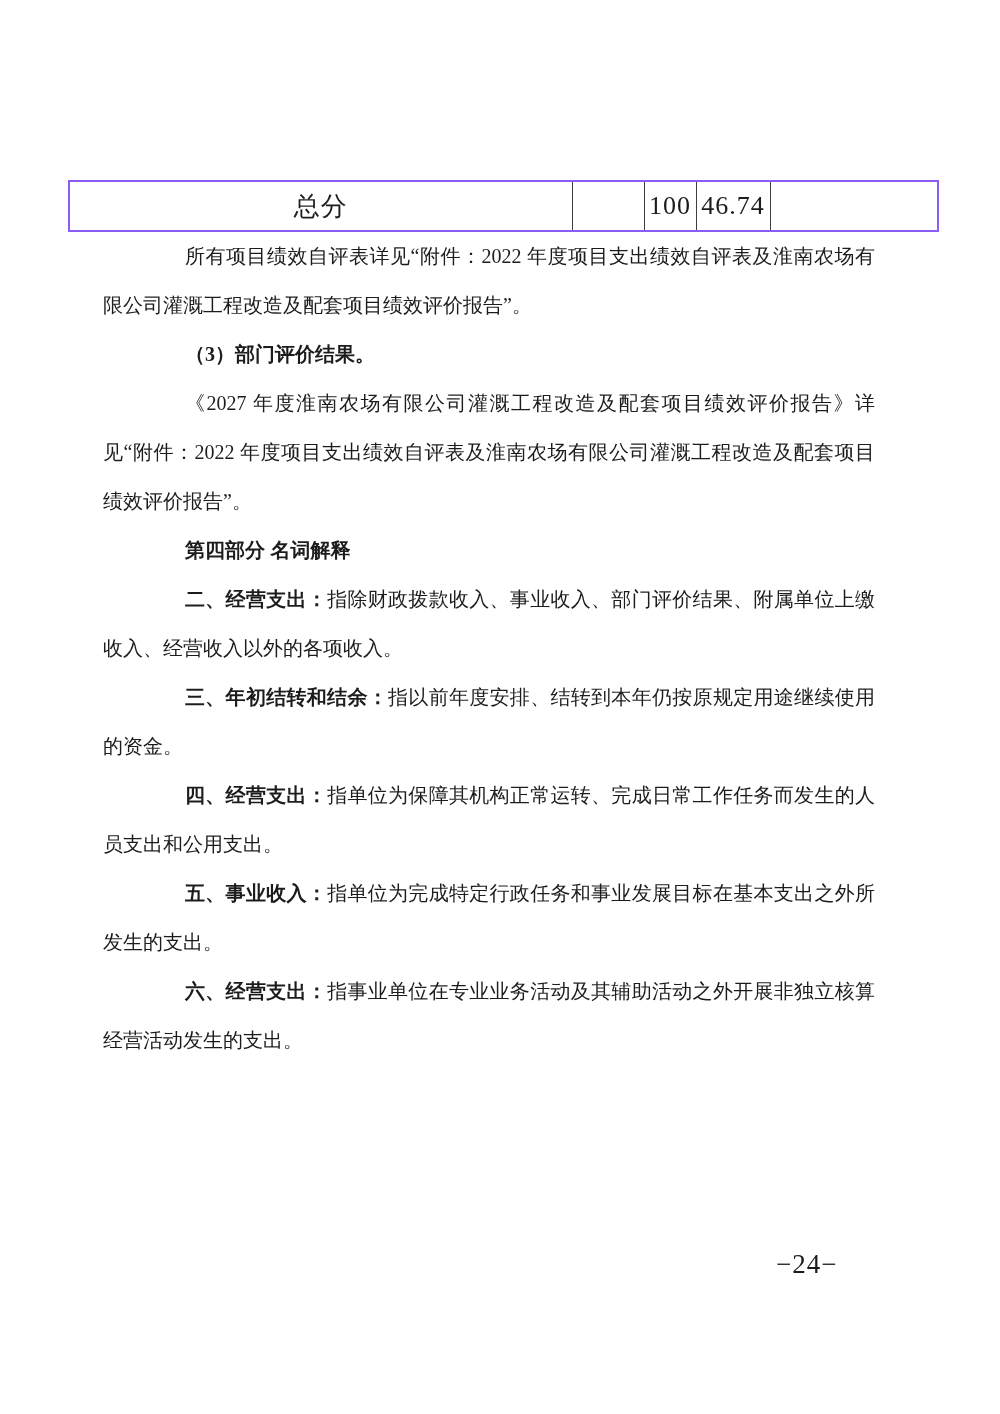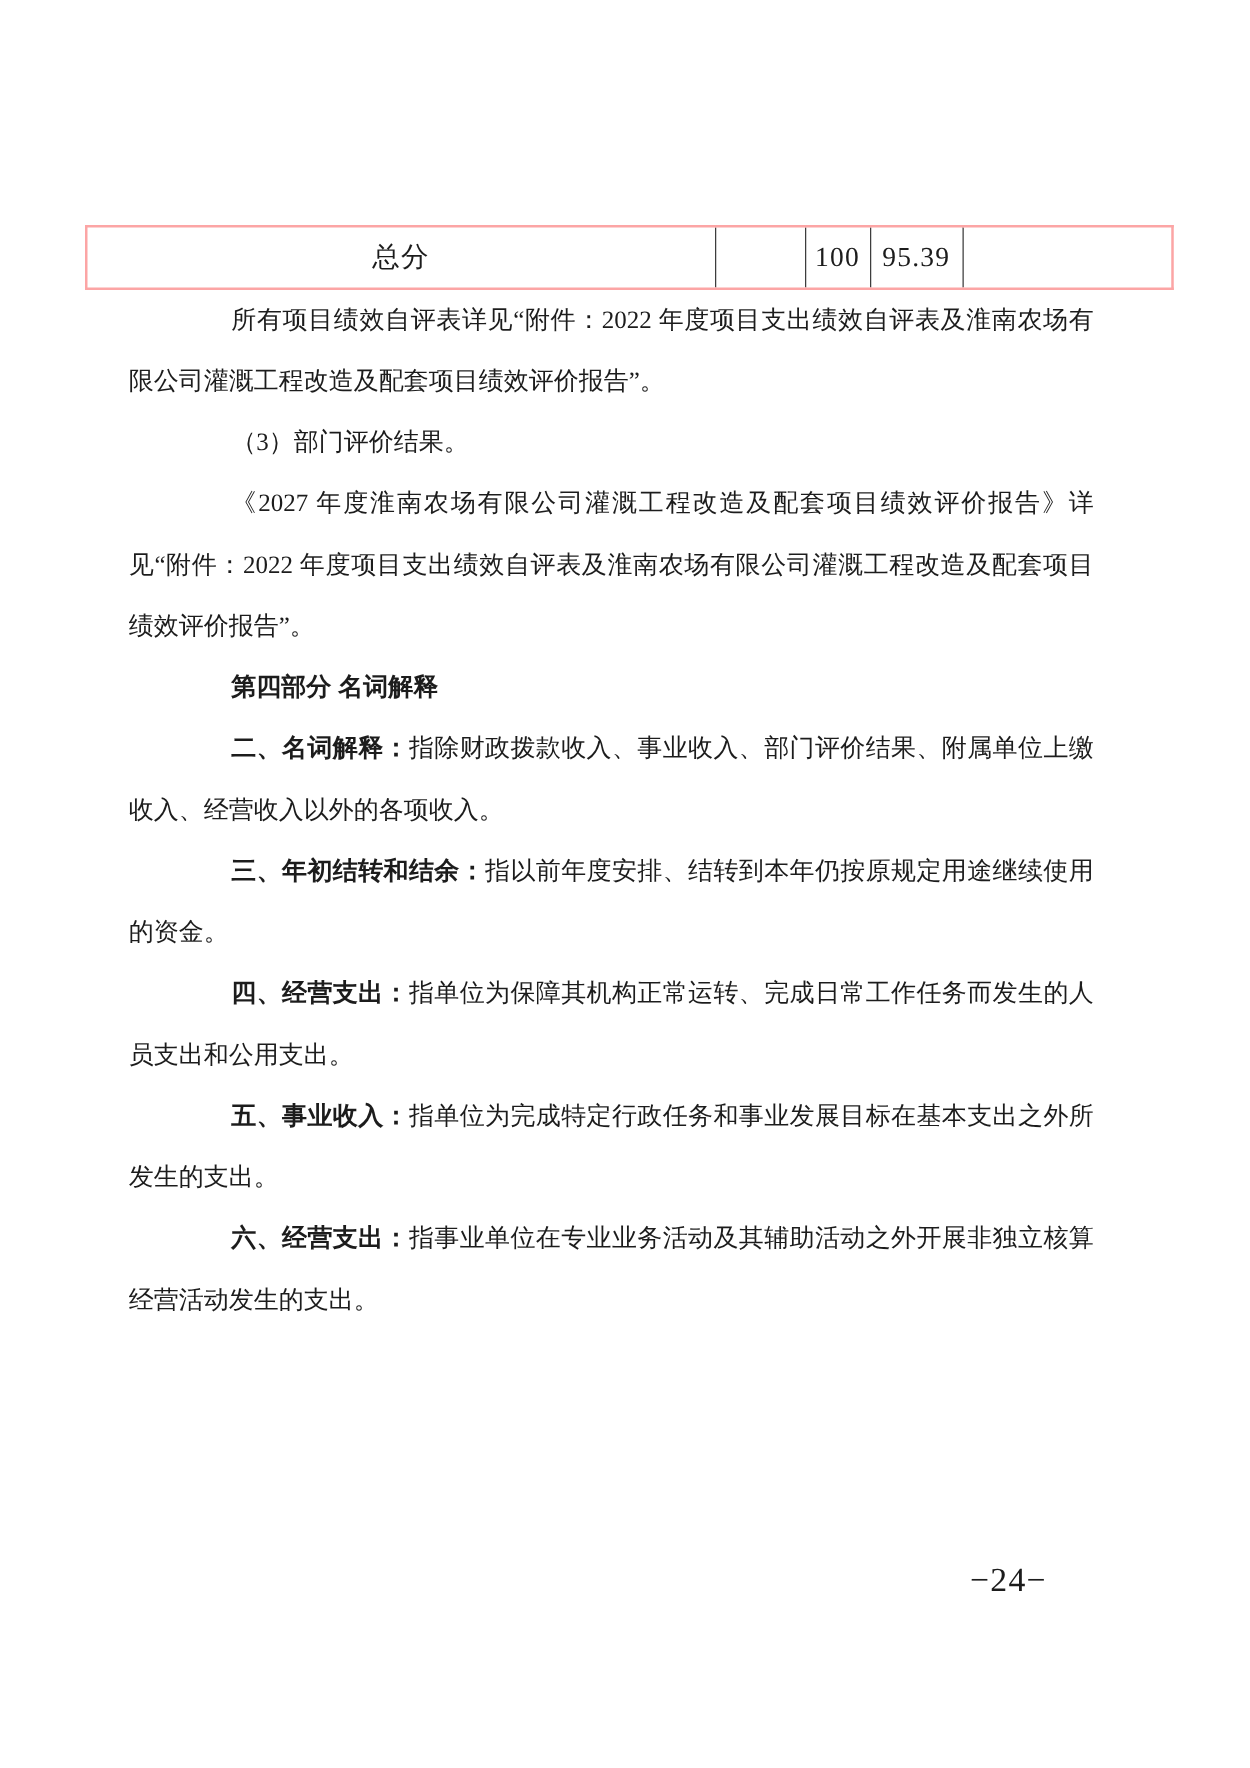--- a/index.html
+++ b/index.html
@@ -17,22 +17,22 @@
   }
   
   .score-table {
     position: absolute;
     left: 68px;
     top: 180px;
     width: 869px;
     height: 52px;
     border-collapse: collapse;
     table-layout: fixed;
-    border: 2px solid #fca5a5;
-    font-size: 22px;
+    border: 2px solid #8b5cf6;
+    font-size: 26px;
   }
   .score-table td {
     border: 1px solid #3d3d3d;
     text-align: center;
     vertical-align: middle;
     padding: 0;
     letter-spacing: 1px;
   }
   
   .content {
@@ -43,21 +43,21 @@
     font-size: 20px;
     line-height: 49px;
     text-align: justify;
     text-justify: inter-character;
   }
   .content p {
     margin: 0;
     text-indent: 82px;
   }
   .heading-bold {
-    font-weight: normal;
+    font-weight: bold;
   }
   .section-title {
     font-family: Liberation Sans, sans-serif;
     font-weight: bold;
   }
   .term-label {
     font-weight: bold;
   }
   
   .page-number {
@@ -80,38 +80,38 @@
       <col style="width:72px">
       <col style="width:52px">
       <col style="width:74px">
       <col style="width:168px">
     </colgroup>
     <tbody>
         <tr>
       <td>总分</td>
       <td></td>
       <td>100</td>
-      <td>95.39</td>
+      <td>46.74</td>
       <td></td>
     </tr>
   </tbody>
     </table>
 
   <div class="content">
 
     <p>所有项目绩效自评表详见“附件：2022 年度项目支出绩效自评表及淮南农场有限公司灌溉工程改造及配套项目绩效评价报告”。</p>
 
     <p class="heading-bold">（3）部门评价结果。</p>
 
     <p>《2027 年度淮南农场有限公司灌溉工程改造及配套项目绩效评价报告》详见“附件：2022 年度项目支出绩效自评表及淮南农场有限公司灌溉工程改造及配套项目绩效评价报告”。</p>
 
     <p class="section-title">第四部分 名词解释</p>
 
 
-    <p class="term"><span class="term-label">二、名词解释：</span><span>指除财政拨款收入、事业收入、部门评价结果、附属单位上缴收入、经营收入以外的各项收入。</span></p>
+    <p class="term"><span class="term-label">二、经营支出：</span><span>指除财政拨款收入、事业收入、部门评价结果、附属单位上缴收入、经营收入以外的各项收入。</span></p>
 
     <p class="term"><span class="term-label">三、年初结转和结余：</span><span>指以前年度安排、结转到本年仍按原规定用途继续使用的资金。</span></p>
 
     <p class="term"><span class="term-label">四、经营支出：</span><span>指单位为保障其机构正常运转、完成日常工作任务而发生的人员支出和公用支出。</span></p>
 
     <p class="term"><span class="term-label">五、事业收入：</span><span>指单位为完成特定行政任务和事业发展目标在基本支出之外所发生的支出。</span></p>
 
     <p class="term"><span class="term-label">六、经营支出：</span><span>指事业单位在专业业务活动及其辅助活动之外开展非独立核算经营活动发生的支出。</span></p>
 
   </div>

